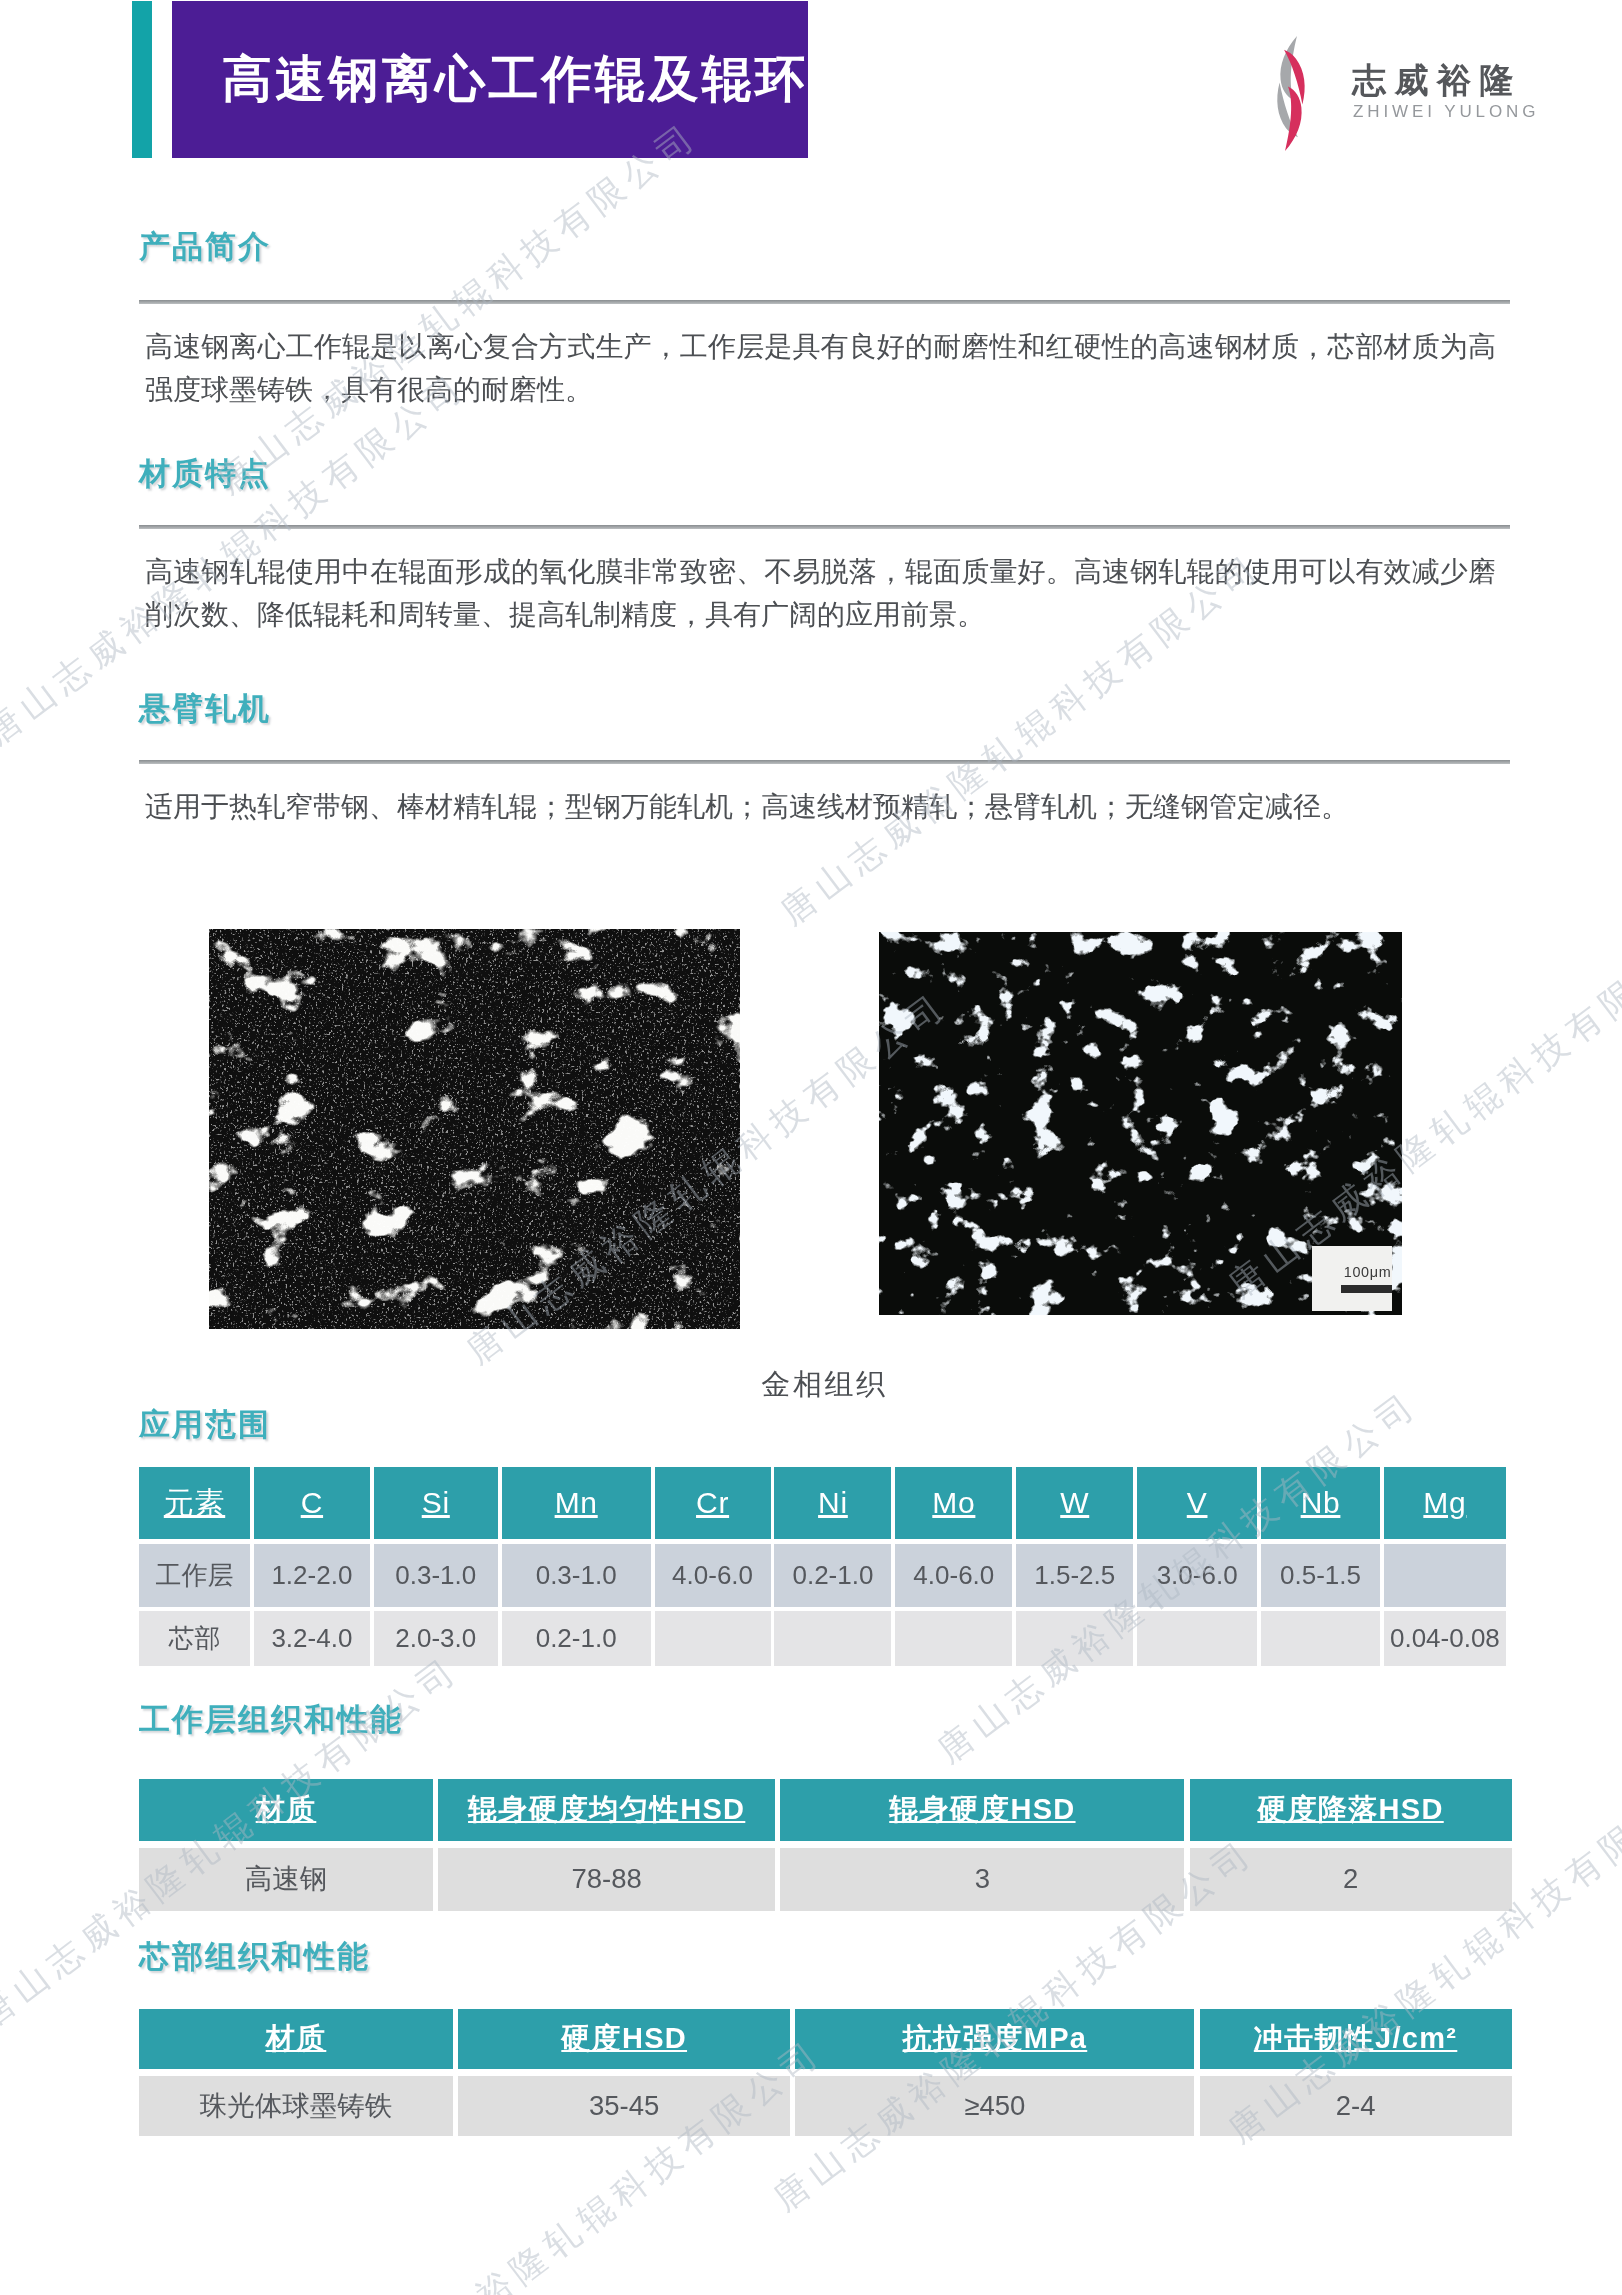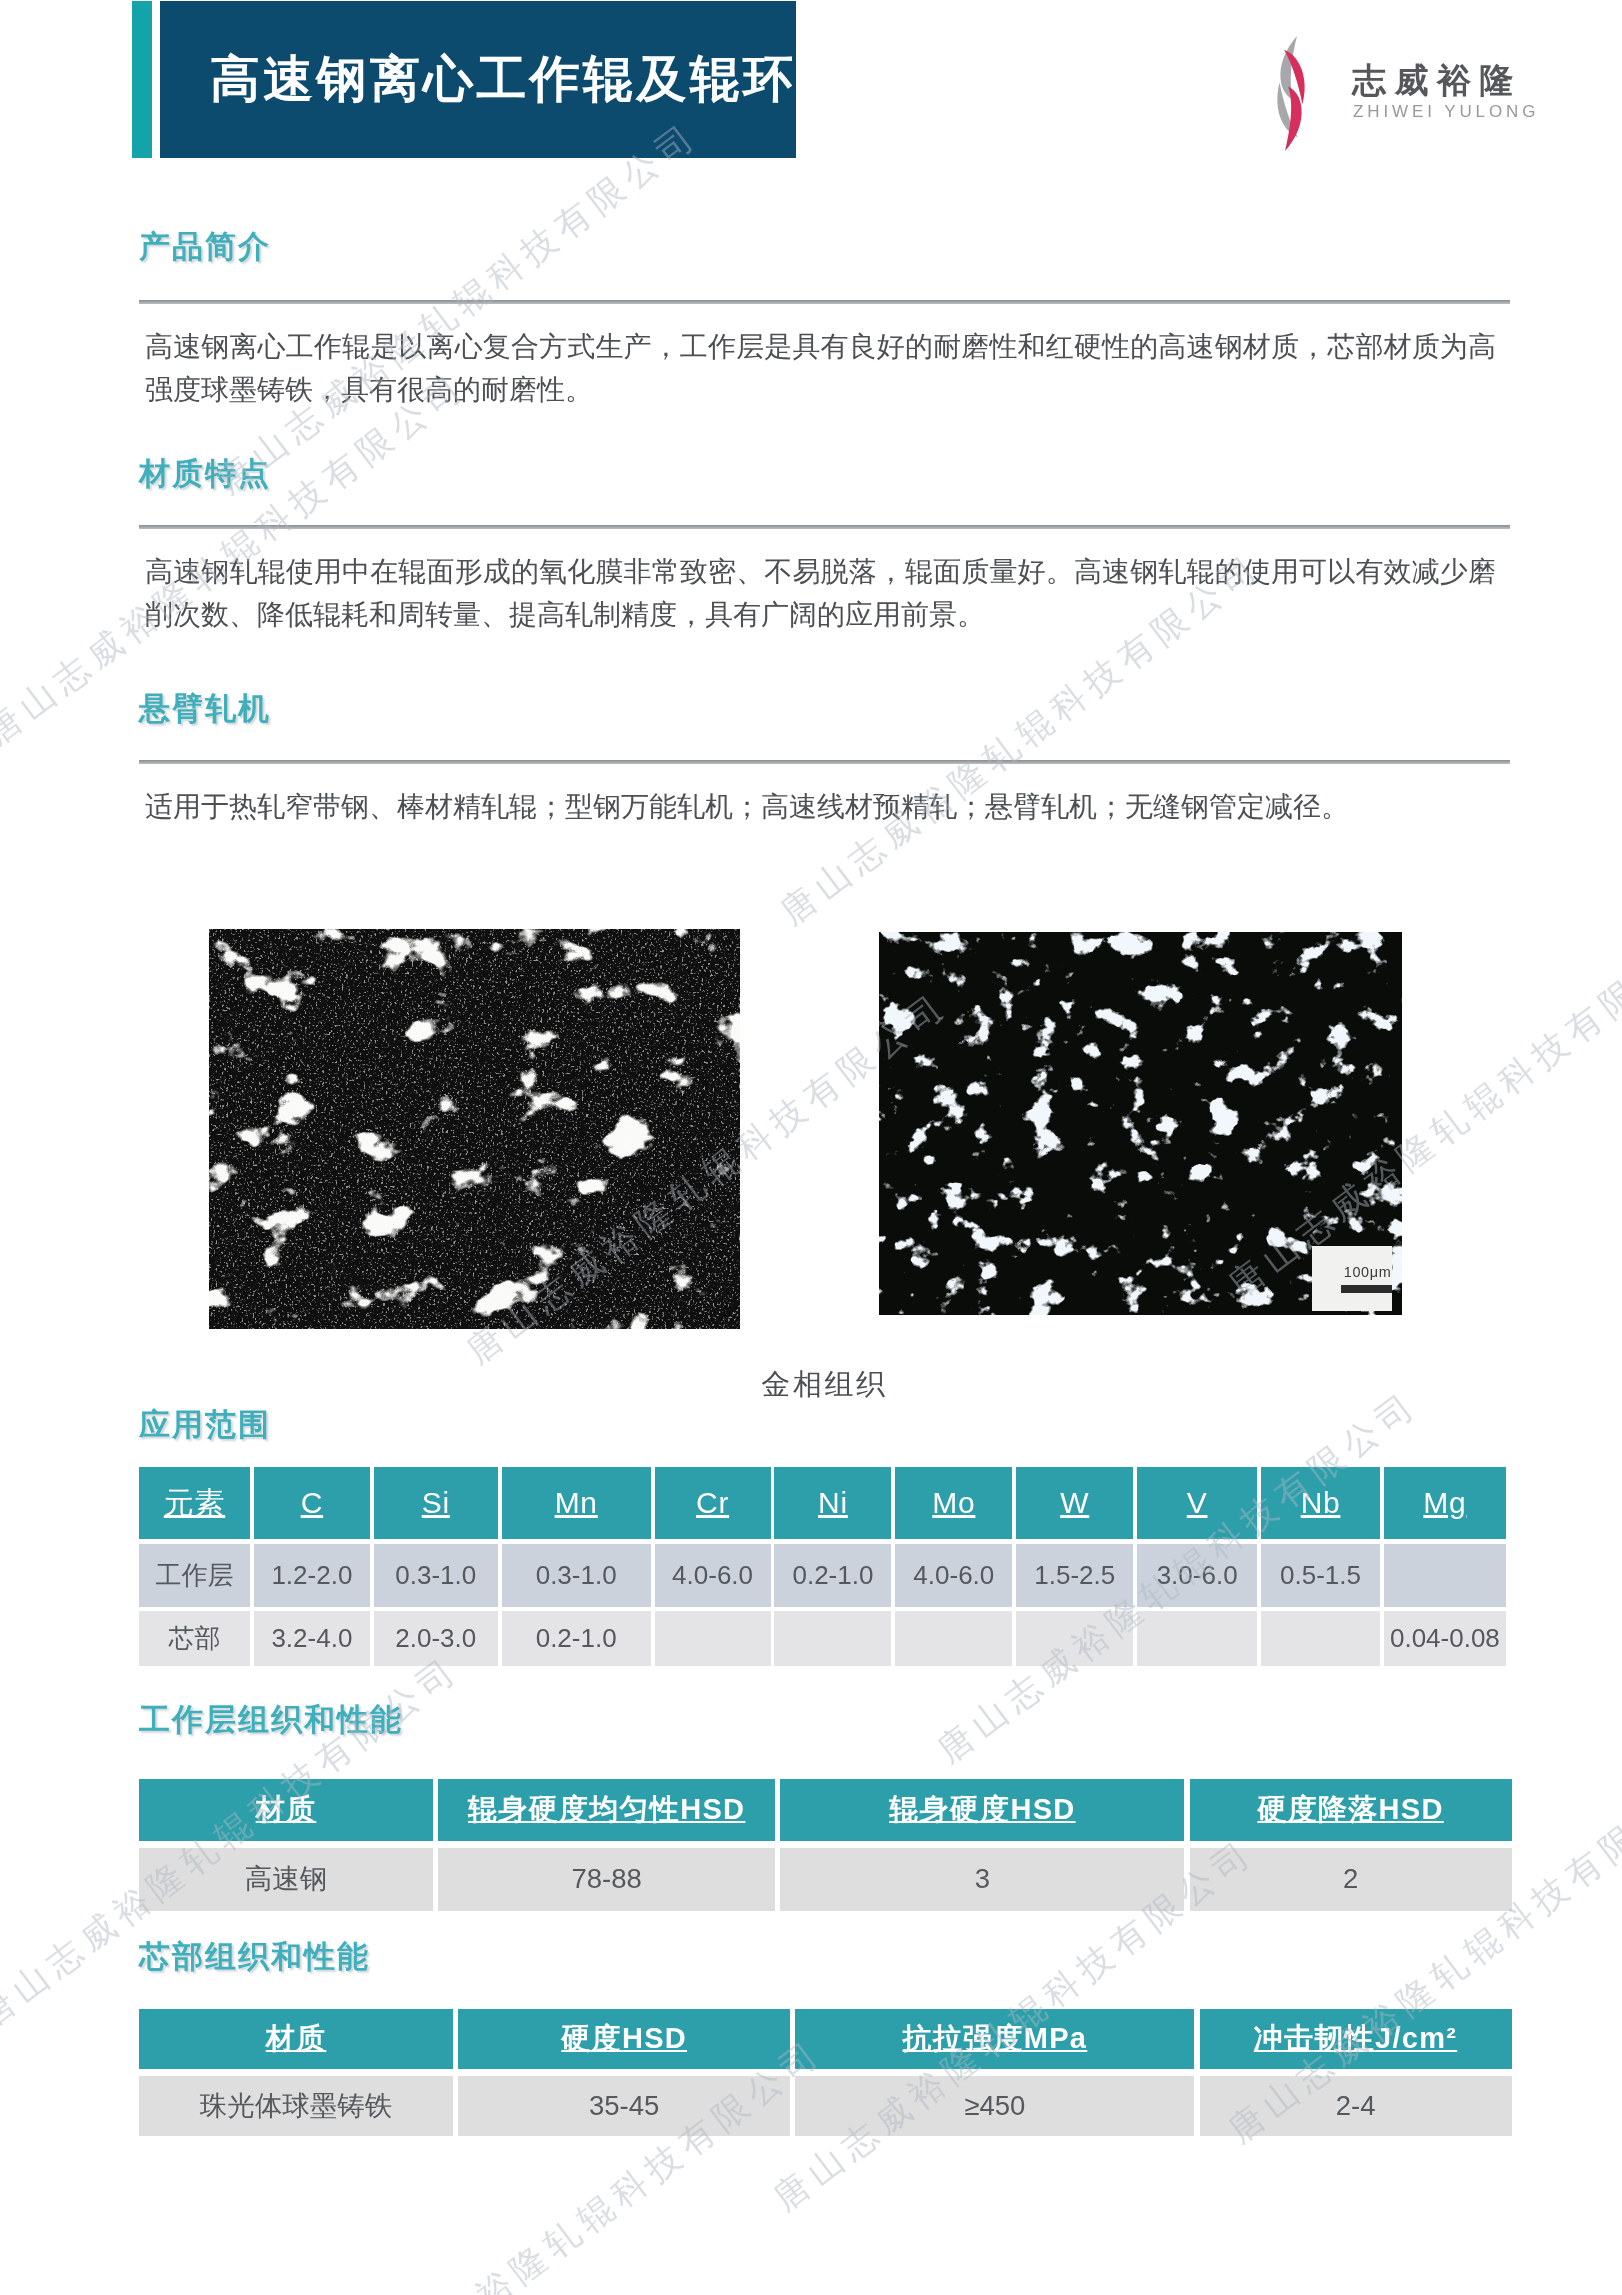--- a/index.html
+++ b/index.html
@@ -3,21 +3,21 @@
 <meta charset="utf-8">
 <style>
   html,body { margin:0; padding:0; background:#888; }
   .page {
     position:relative; width:1623px; height:2295px; margin:0 auto;
     background:#ffffff; overflow:hidden;
     font-family:"Liberation Sans", sans-serif;
   }
   
   .accent-bar { position:absolute; left:132px; top:1.3px; width:20px; height:157px; background:#13a3a8; }
-  .banner { position:absolute; left:160px; top:1.3px; width:636px; height:157px; background:#0c4a6e; display:flex; align-items:center; }
+  .banner { position:absolute; left:172px; top:1.3px; width:636px; height:157px; background:#4c1d95; display:flex; align-items:center; }
   .banner-title { color:#ffffff; font-size:50px; font-weight:700; letter-spacing:3.3px; padding-left:50px; white-space:nowrap; }
   .logo-mark { position:absolute; left:1265px; top:34px; width:50px; height:119px; }
   .logo-cn { position:absolute; left:1352px; top:58px; font-size:34px; font-weight:600; color:#55575b; letter-spacing:8.5px; white-space:nowrap; }
   .logo-en { position:absolute; left:1353px; top:102px; font-size:17px; color:#95989c; letter-spacing:3.9px; white-space:nowrap; }
   
   .sec-heading {
     position:absolute; left:139px; font-size:31px; font-weight:700; color:#3fafbc;
     letter-spacing:2px; text-shadow:2px 2px 2px rgba(110,120,130,0.30); white-space:nowrap;
   }
   .rule { position:absolute; left:139px; width:1371px; height:3.9px; background:linear-gradient(to bottom,#898d90,#bcbfc1); }

